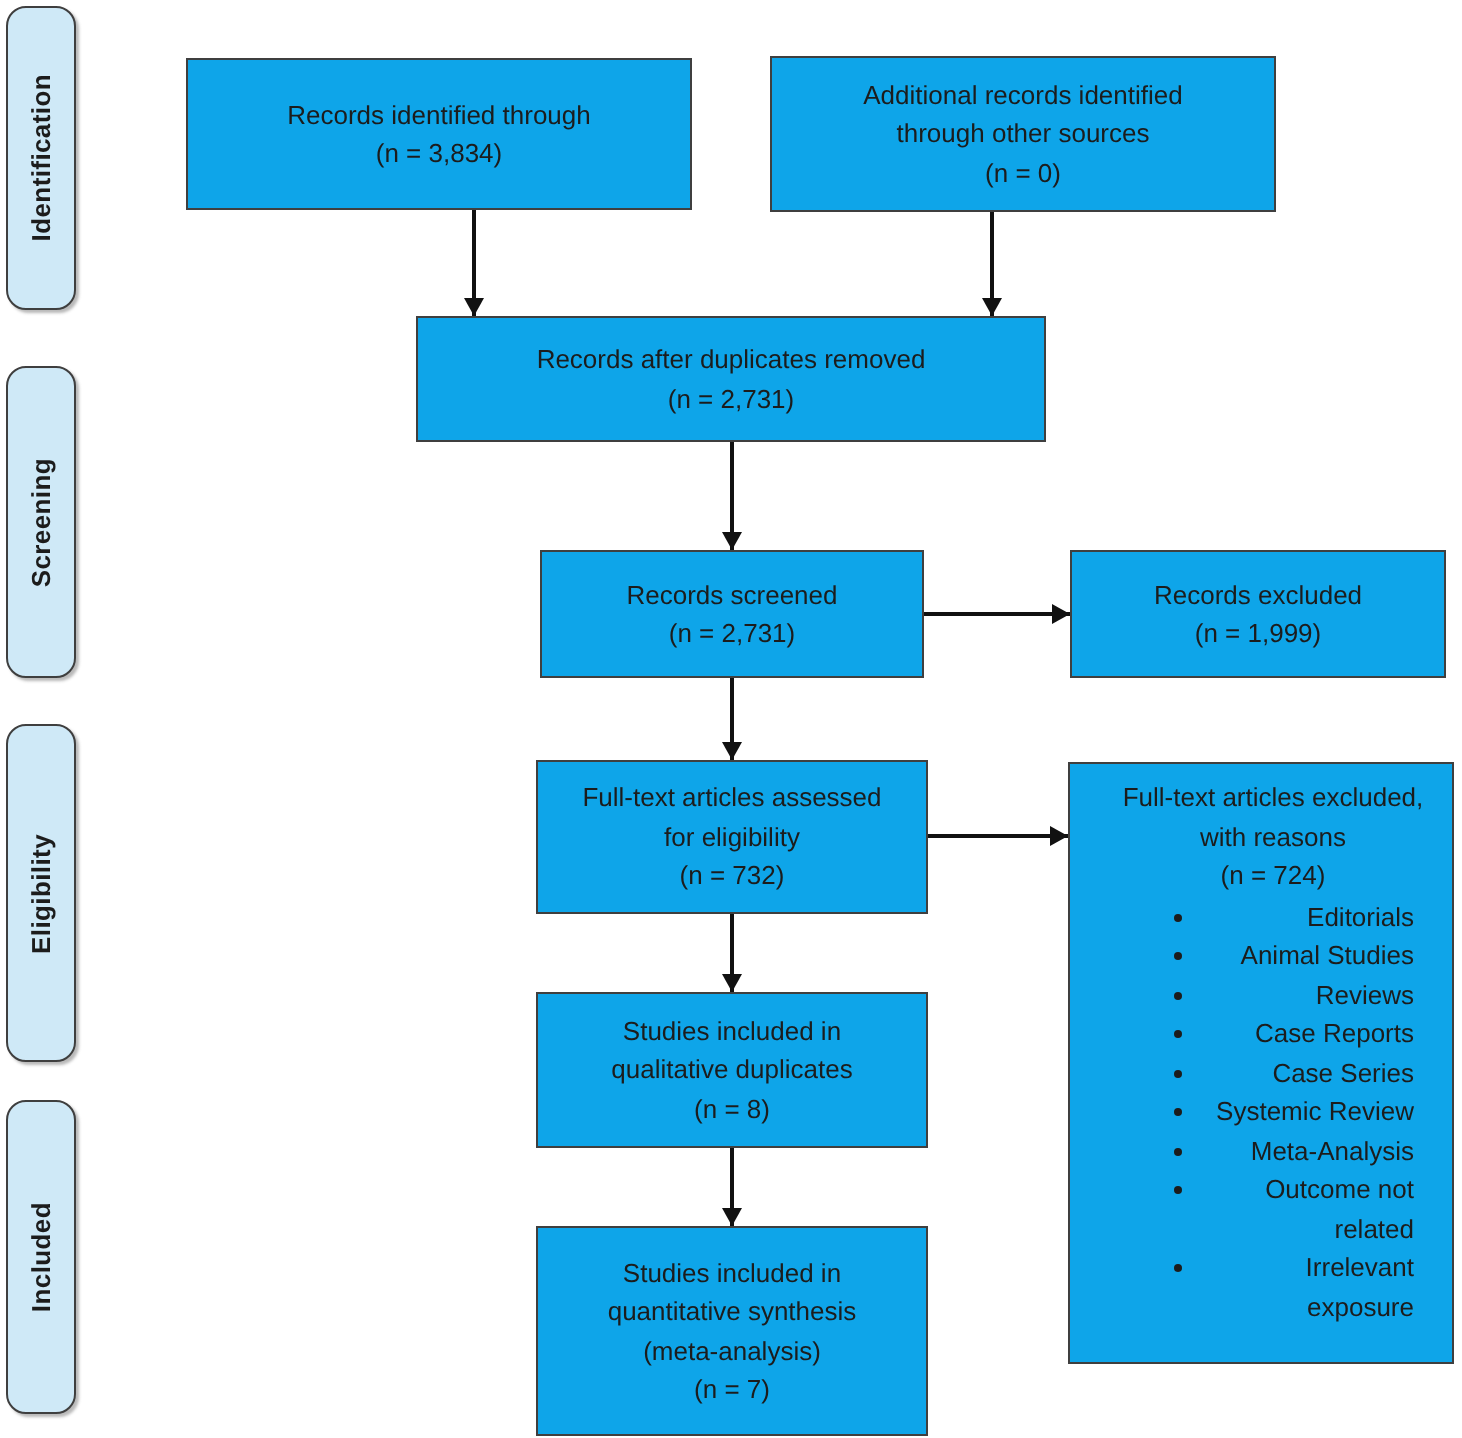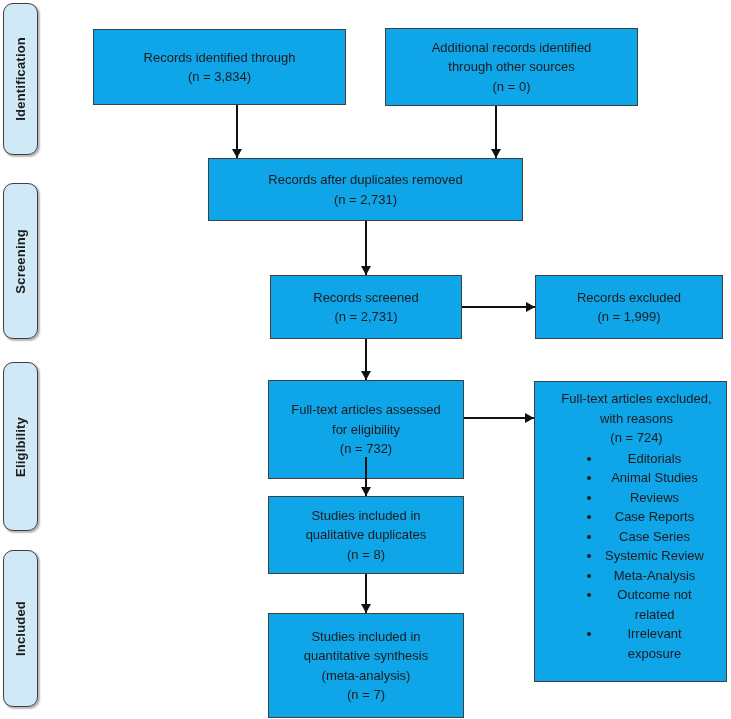--- a/index.html
+++ b/index.html
@@ -32,21 +32,21 @@
     border:1.6px solid var(--box-border,#3f3f3f);
     box-sizing:border-box;
     display:flex;flex-direction:column;justify-content:center;
     text-align:center;font-size:13px;line-height:1.5;
     padding:2px 4px;
   }
   .fbox div{white-space:nowrap;}
   .fbox.tall{justify-content:flex-start;padding-top:7px;}
   .fbox ul{
     margin:1px 0 4px 24px;padding-left:27px;width:105px;
-    text-align:center;list-style:disc outside;
+    text-align:right;list-style:disc outside;
   }
   .fbox ul li{line-height:1.5;}
   .fbox ul li div{white-space:normal;}
   
   .av{position:absolute;width:2px;background:var(--arrow,#111);}
   .av::after{
     content:"";position:absolute;left:50%;bottom:0;transform:translateX(-50%);
     border-style:solid;border-width:9px 5px 0 5px;
     border-color:var(--arrow,#111) transparent transparent transparent;
   }
@@ -92,21 +92,21 @@
 
   <div class="fbox" style="left:270px;top:275px;width:192px;height:64px;">
     <div>Records screened</div>
     <div>(n = 2,731)</div>
   </div>
   <div class="fbox" style="left:535px;top:275px;width:188px;height:64px;">
     <div>Records excluded</div>
     <div>(n = 1,999)</div>
   </div>
 
-  <div class="fbox" style="left:268px;top:380px;width:196px;height:99px;">
+  <div class="fbox" style="left:268px;top:380px;width:196px;height:77px;">
     <div>Full-text articles assessed</div>
     <div>for eligibility</div>
     <div>(n = 732)</div>
   </div>
   <div class="fbox tall" style="left:534px;top:381px;width:193px;height:301px;padding-left:16px;">
     <div>Full-text articles excluded,</div>
     <div>with reasons</div>
     <div>(n = 724)</div>
     <ul>
       <li>

